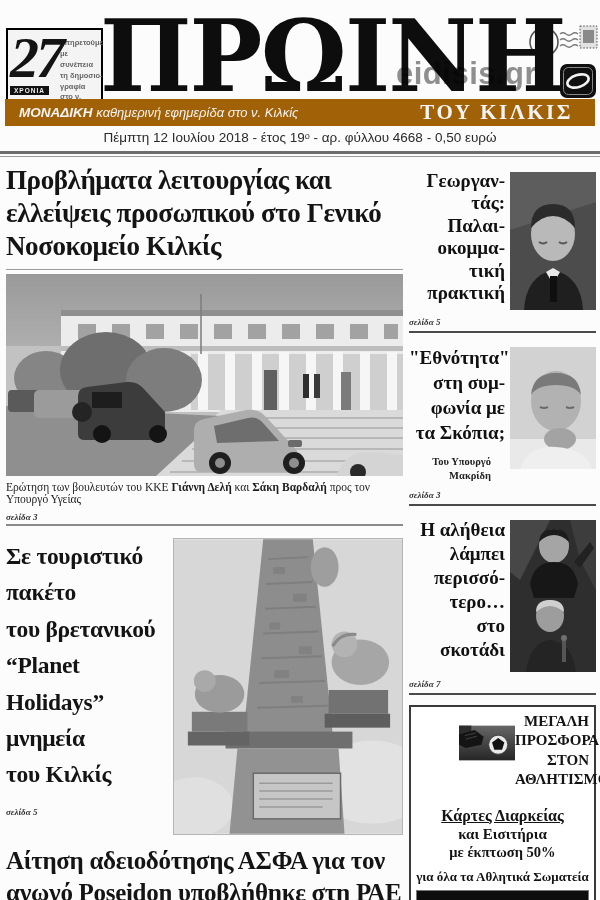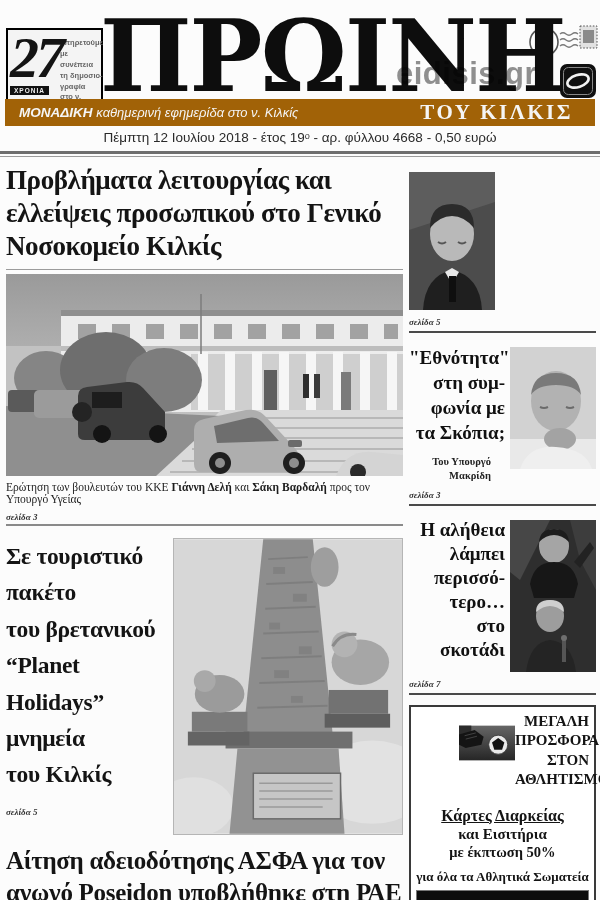--- a/index.html
+++ b/index.html
@@ -256,20 +256,26 @@
       </svg>
     </div>
 
     <h2 class="h-pipe">Αίτηση αδειοδότησης ΑΣΦΑ για τον αγωγό Poseidon υποβλήθηκε στη ΡΑΕ - Διασχίζει και το ν. Κιλκίς</h2>
 
   </div>
 
   <div class="rightcol">
 
     <div class="rrow">
+      <h3 class="rhead rh-g prelines">Γεωργαν-
+τάς:
+Παλαι-
+οκομμα-
+τική
+πρακτική</h3>
       <svg class="photo" width="86" height="138" viewBox="0 0 86 138" style="margin-top:8px">
         <rect width="86" height="138" fill="#4c4c4c"></rect>
         <polygon points="0,0 86,0 86,30 0,58" fill="#5d5d5d"></polygon>
         <path d="M14 138 q2 -34 29 -40 q28 6 30 40 z" fill="#1f1f1f"></path>
         <polygon points="36,100 43,112 50,100 43,96" fill="#e8e8e8"></polygon>
         <rect x="40" y="104" width="7" height="26" fill="#0f0f0f"></rect>
         <ellipse cx="43" cy="62" rx="22" ry="27" fill="#b9b9b9"></ellipse>
         <path d="M21 56 q0 -24 22 -24 q22 0 22 24 q-10 -12 -22 -12 q-12 0 -22 12z" fill="#2b2b2b"></path>
         <path d="M29 70 q4 3 8 0 M49 70 q4 3 8 0" stroke="#555" stroke-width="2" fill="none"></path>
       </svg>

